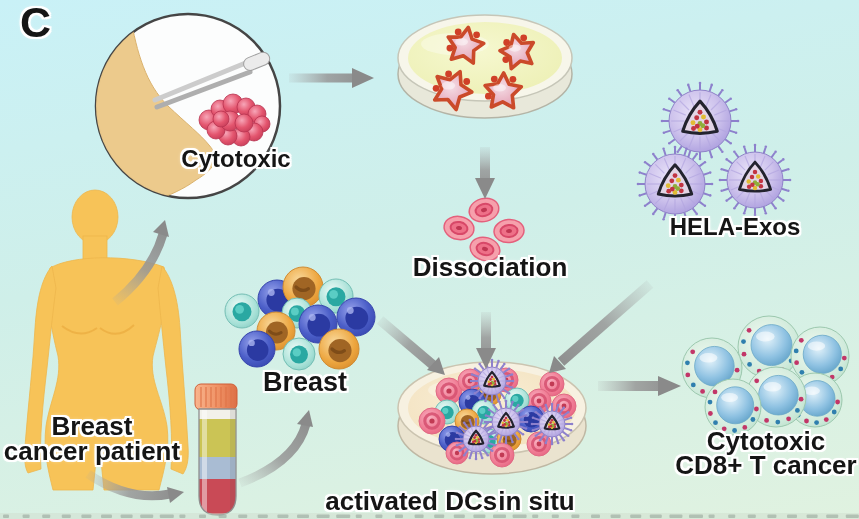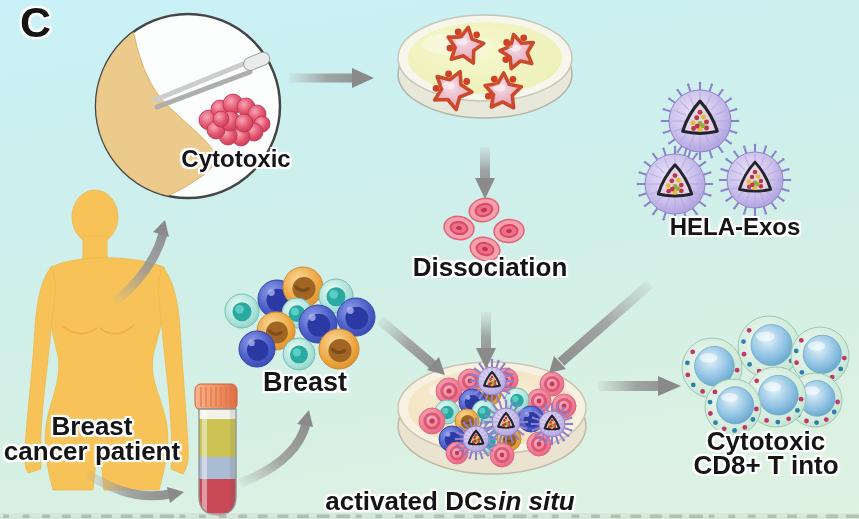--- a/index.html
+++ b/index.html
@@ -10,21 +10,21 @@
     font-family:"Liberation Sans", sans-serif;
   }
   #scene{position:absolute;left:0;top:0;z-index:1;}
   .lbl{
     position:absolute;z-index:5;
     font-weight:700;color:#151515;text-align:center;white-space:nowrap;
     transform:translateX(-50%);
     text-shadow:-2px -2px 0 #fff,2px -2px 0 #fff,-2px 2px 0 #fff,2px 2px 0 #fff,
                 -2px 0 0 #fff,2px 0 0 #fff,0 -2px 0 #fff,0 2px 0 #fff,0 0 5px #fff;
   }
-  .italic{font-style:italic;margin-left:1px;}
+  .italic{margin-left:1px;}
   #panel-c{transform:none;font-size:43px;left:20px;top:-2px;}
   #lbl-surgical{left:236px;top:147px;font-size:24px;line-height:24px;}
   #lbl-organoid{left:659px;top:16px;font-size:27px;line-height:27px;}
   #lbl-hela{left:711px;top:213px;font-size:24px;padding-left:48px;}
   #lbl-dissociation{left:490px;top:254px;font-size:26px;line-height:26px;}
   #lbl-pbmcs{left:305px;top:367px;font-size:27px;}
   #lbl-patient{left:92px;top:414px;font-size:26px;line-height:25px;}
   #lbl-activated{left:450px;top:486px;font-size:26px;}
   #lbl-cytotoxic{left:766px;top:429px;font-size:26px;line-height:24px;}
 </style>
@@ -1112,15 +1112,15 @@
     <div>Breast</div>
     <div>cancer patient</div>
   </div>
 
   <div id="lbl-activated" class="lbl">
     <span>activated DCs</span><span class="italic">in situ</span>
   </div>
 
   <div id="lbl-cytotoxic" class="lbl">
     <div>Cytotoxic</div>
-    <div>CD8+ T into</div>
+    <div>CD8+ T cancer</div>
   </div>
 </div>
 
 </body></html>

